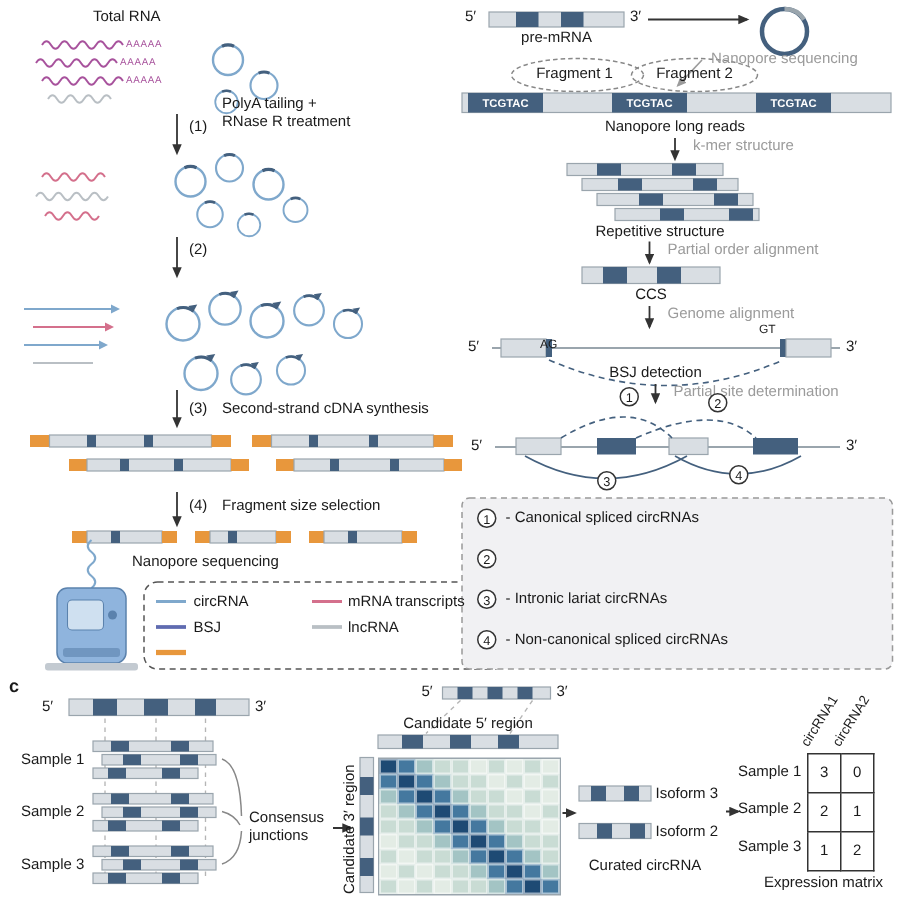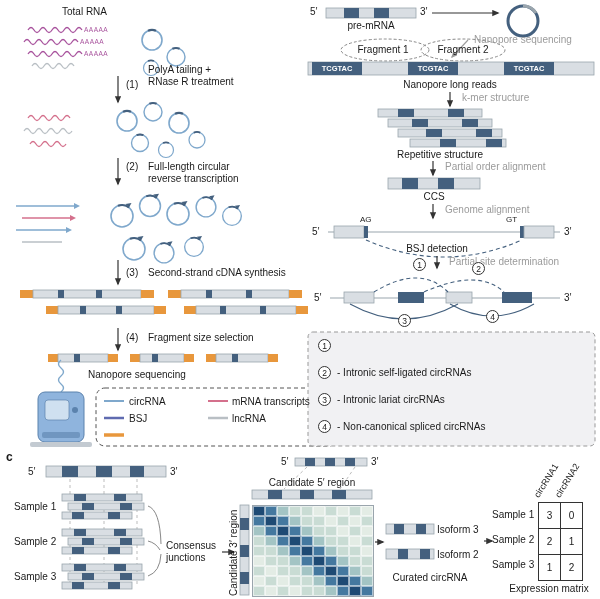--- a/index.html
+++ b/index.html
@@ -323,22 +323,20 @@
 
 <span class="t" style="left:62px;top:6px">Total RNA</span>
 <span class="t sm" style="left:84px;top:26px">AAAAA</span>
 <span class="t sm" style="left:80px;top:38px">AAAAA</span>
 <span class="t sm" style="left:84px;top:50px">AAAAA</span>
 
 <span class="t" style="left:126px;top:79px">(1)</span>
 <span class="t pre" style="left:148px;top:64px">PolyA tailing +
 RNase R treatment</span>
 <span class="t" style="left:126px;top:161px">(2)</span>
-<span class="t pre" style="left:148px;top:161px">Full-length circular
-reverse transcription</span>
 <span class="t" style="left:126px;top:267px">(3)</span>
 <span class="t" style="left:148px;top:267px">Second-strand cDNA synthesis</span>
 <span class="t" style="left:126px;top:332px">(4)</span>
 <span class="t" style="left:148px;top:332px">Fragment size selection</span>
 
 <span class="t" style="left:88px;top:369px">Nanopore sequencing</span>
 
 <span class="t" style="left:129px;top:396px">circRNA</span>
 <span class="t" style="left:129px;top:413px">BSJ</span>
 <span class="t" style="left:232px;top:396px">mRNA transcripts</span>
@@ -357,37 +355,37 @@
 <span class="t seqtxt" style="left:529px;top:64px">TCGTAC</span>
 
 <span class="t cen" style="left:450px;top:79px">Nanopore long reads</span>
 <span class="t gray" style="left:462px;top:92px">k-mer structure</span>
 <span class="t cen" style="left:440px;top:149px">Repetitive structure</span>
 <span class="t gray" style="left:445px;top:161px">Partial order alignment</span>
 <span class="t cen" style="left:434px;top:191px">CCS</span>
 <span class="t gray" style="left:445px;top:204px">Genome alignment</span>
 
 <span class="t" style="left:312px;top:226px">5′</span>
-<span class="t tiny" style="left:360px;top:215px">AG</span>
+<span class="t tiny" style="left:360px;top:225px">AG</span>
 <span class="t tiny" style="left:506px;top:215px">GT</span>
 <span class="t" style="left:564px;top:226px">3′</span>
 
 <span class="t cen" style="left:437px;top:243px">BSJ detection</span>
 <span class="t gray" style="left:449px;top:256px">Partial site determination</span>
 
 <span class="circnum" style="left:413px;top:258px">1</span>
 <span class="circnum" style="left:472px;top:262px">2</span>
 <span class="circnum" style="left:398px;top:314px">3</span>
 <span class="circnum" style="left:486px;top:310px">4</span>
 <span class="t" style="left:314px;top:292px">5′</span>
 <span class="t" style="left:564px;top:292px">3′</span>
 
 <span class="circnum" style="left:318px;top:339px">1</span>
+<span class="t" style="left:337px;top:340px">- Canonical spliced circRNAs</span>
 <span class="circnum" style="left:318px;top:366px">2</span>
-<span class="t" style="left:337px;top:367px">- Intronic self-ligated circRNAs</span>
 <span class="circnum" style="left:318px;top:393px">3</span>
 <span class="t" style="left:337px;top:394px">- Intronic lariat circRNAs</span>
 <span class="circnum" style="left:318px;top:420px">4</span>
 <span class="t" style="left:337px;top:421px">- Non-canonical spliced circRNAs</span>
 
 <span class="t bold" style="left:6px;top:450px;font-size:12px">c</span>
 <span class="t" style="left:28px;top:466px">5′</span>
 <span class="t" style="left:170px;top:466px">3′</span>
 
 <span class="t" style="left:14px;top:501px">Sample 1</span>

